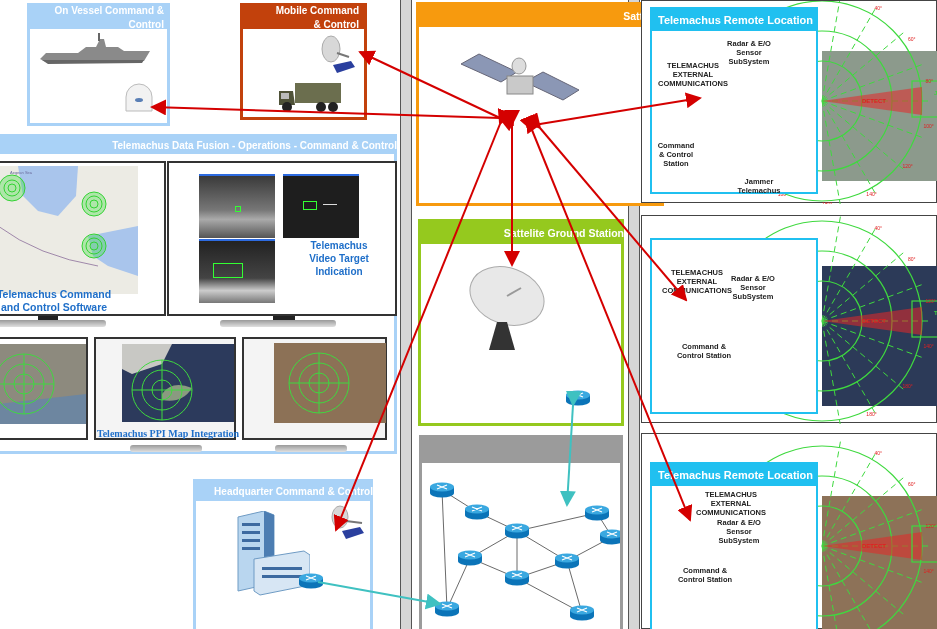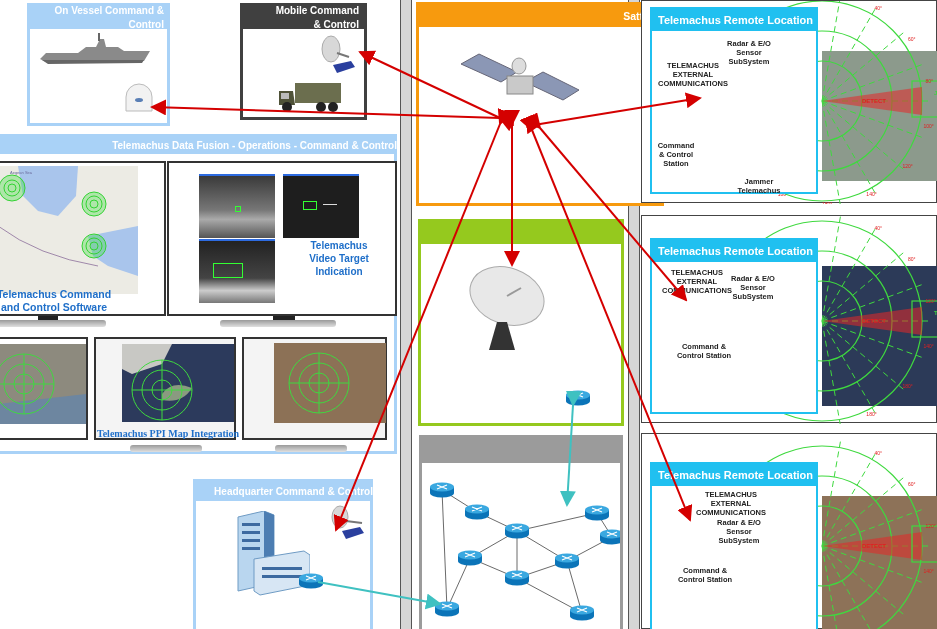--- a/index.html
+++ b/index.html
@@ -34,21 +34,21 @@
       <rect x="60" y="0" width="2" height="8" fill="#666"></rect>
       <path d="M4 27 L106 27 L104 30 L10 31 Z" fill="#666"></path>
     </svg>
     <svg class="abs" style="left:92px;top:52px;" width="34" height="34" viewBox="0 0 34 34">
       <path d="M4 30 L4 16 A13 13 0 0 1 30 16 L30 30 Z" fill="#f2f2f2" stroke="#bbb"></path>
       <ellipse cx="17" cy="19" rx="4" ry="2" fill="#5a7fb5"></ellipse>
     </svg>
   </div>
 </div>
 
-<div class="panel" style="left:240px;top:3px;width:127px;height:117px;background:#404040;">
+<div class="panel" style="left:240px;top:3px;width:127px;height:117px;background:#c2410c;">
   <div class="ptitle" style="font-size:10px;top:1px;padding:0 8px;">Mobile Command &amp; Control</div>
   <div class="pbody" style="left:3px;top:26px;right:3px;bottom:3px;">
     <svg class="abs" style="left:76px;top:6px;" width="40" height="40" viewBox="0 0 40 40">
       <ellipse cx="12" cy="14" rx="9" ry="13" fill="#d8d8d8" stroke="#aaa"></ellipse>
       <path d="M14 30 L32 26 L36 32 L18 38 Z" fill="#2a3f9e"></path>
       <line x1="18" y1="18" x2="30" y2="22" stroke="#777" stroke-width="2"></line>
     </svg>
     <svg class="abs" style="left:34px;top:52px;" width="64" height="32" viewBox="0 0 64 32">
       <rect x="18" y="2" width="46" height="20" fill="#6b6e4e"></rect>
       <path d="M2 10 L16 10 L18 24 L2 24 Z" fill="#4f5238"></path>
@@ -189,20 +189,21 @@
     <svg class="abs" style="left:42px;top:25px;" width="120" height="60" viewBox="0 0 120 60">
       <path d="M0 12 L18 2 L56 20 L40 30 Z" fill="#8b97b5" stroke="#667"></path>
       <path d="M64 30 L82 20 L118 38 L102 48 Z" fill="#8b97b5" stroke="#667"></path>
       <rect x="46" y="24" width="26" height="18" fill="#c9c9c9" stroke="#888"></rect>
       <ellipse cx="58" cy="14" rx="7" ry="8" fill="#ddd" stroke="#999"></ellipse>
     </svg>
   </div>
 </div>
 
 <div class="panel" style="left:418px;top:219px;width:206px;height:207px;background:#95c91e;">
+  <div class="ptitle" style="font-size:10.5px;top:7px;">Sattelite Ground Station</div>
   <div class="pbody" style="left:3px;top:25px;right:3px;bottom:3px;">
     <svg class="abs" style="left:46px;top:20px;" width="88" height="90" viewBox="0 0 88 90">
       <ellipse cx="40" cy="32" rx="38" ry="28" fill="#e8e8e8" stroke="#aaa" transform="rotate(20 40 32)"></ellipse>
       <line x1="40" y1="32" x2="54" y2="24" stroke="#999" stroke-width="2"></line>
       <path d="M30 58 L40 58 L48 86 L22 86 Z" fill="#333"></path>
     </svg>
     <svg class="abs" style="left:144px;top:146px;" width="26" height="16" viewBox="0 0 26 16">
       <ellipse cx="13" cy="11" rx="12" ry="4.5" fill="#0b74b8"></ellipse>
         <rect x="1" y="5" width="24" height="6" fill="#0b74b8"></rect>
         <ellipse cx="13" cy="5" rx="12" ry="4.5" fill="#3aa8e0"></ellipse>
@@ -348,21 +349,20 @@
       <text x="292" y="99" font-size="6" font-weight="bold" fill="#40d040">THREAT</text>
       <rect x="270" y="85" width="40" height="36" fill="none" stroke="#3fd93f" stroke-width="1.2"></rect>
       <text x="232.5" y="14.067332602633954" font-size="5" fill="#e02020">40°</text>
       <text x="266.01096465034414" y="44.774474183140164" font-size="5" fill="#e02020">80°</text>
       <text x="283.40481406628186" y="86.76694134497231" font-size="5" fill="#e02020">120°</text>
       <text x="281.4222117603522" y="132.17599973576466" font-size="5" fill="#e02020">140°</text>
       <text x="260.4346665274927" y="172.49269901708664" font-size="5" fill="#e02020">180°</text>
       <text x="224.37491748277344" y="200.16231763884824" font-size="5" fill="#e02020">180°</text>
     </svg>
   <div class="remote-inner" style="left:8px;top:22px;width:168px;height:176px;">
-    <div class="remote-title">Telemachus Remote Location 2</div>
     <div class="blk" style="left:10px;top:28px;width:70px;">TELEMACHUS EXTERNAL COMMUNICATIONS</div>
     <div class="blk" style="left:76px;top:34px;width:50px;">Radar &amp; E/O Sensor SubSystem</div>
     <div class="blk" style="left:20px;top:102px;width:64px;">Command &amp; Control Station</div>
   </div>
 </div>
 <div class="remote-outer" style="top:433px;height:196px;">
   <svg class="abs" style="left:0;top:0;" width="296" height="196" id="ppi3">
       <rect x="180" y="62" width="116" height="134" fill="#8d7258"></rect>
       <circle cx="180" cy="112" r="40" fill="none" stroke="#3fd93f" stroke-width="1.2"></circle>
       <circle cx="180" cy="112" r="70" fill="none" stroke="#3fd93f" stroke-width="1.2"></circle>

